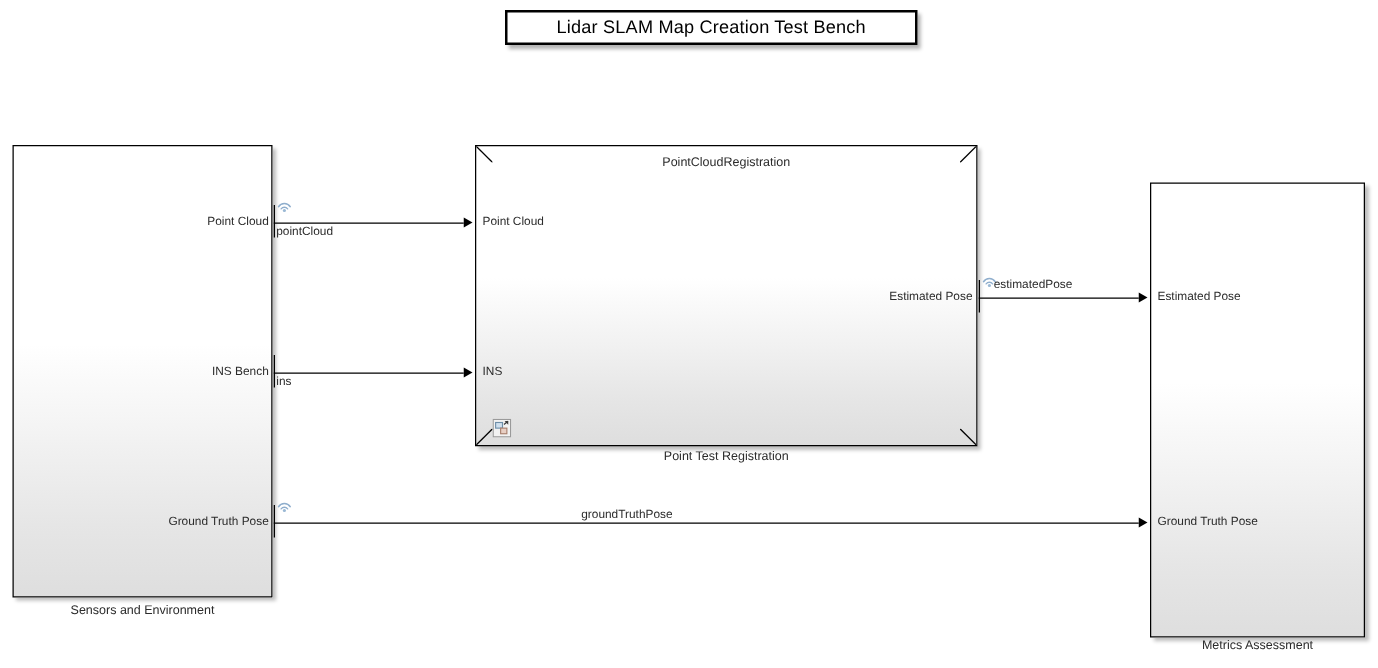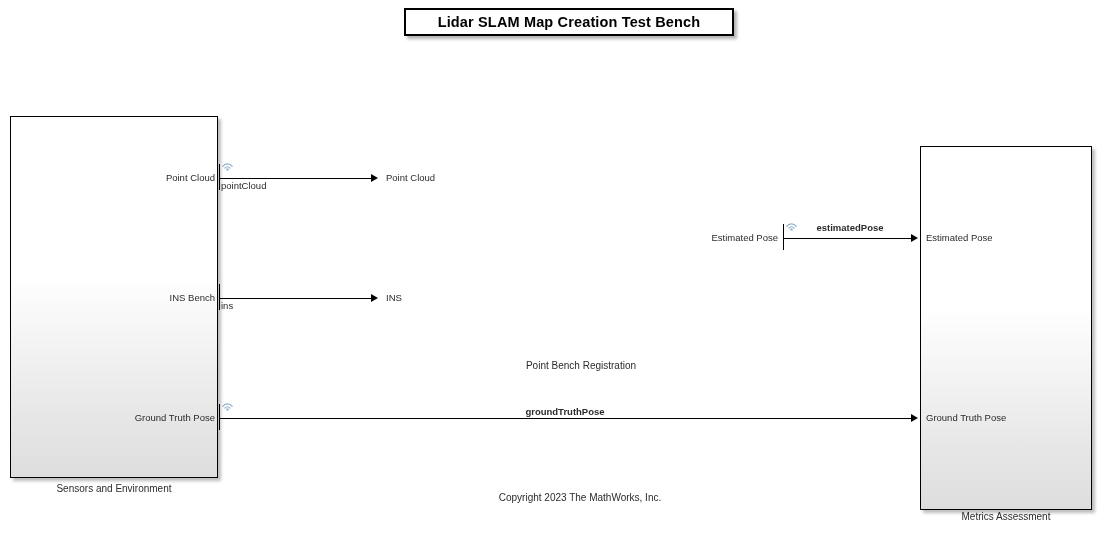--- a/index.html
+++ b/index.html
@@ -31,21 +31,21 @@
     border: 2px solid #000000;
     background: #ffffff;
     box-shadow: 3px 3px 3px rgba(0,0,0,0.30);
     display: flex;
     align-items: center;
     justify-content: center;
     box-sizing: border-box;
   }
   .title-banner-text {
     font-size: 14.5px;
-    font-weight: bold;
+    font-weight: normal;
     letter-spacing: 0.15px;
     white-space: nowrap;
   }
 
   
   .block {
     position: absolute;
     box-sizing: border-box;
     border: 1.6px solid #000000;
     background: linear-gradient(to bottom, #ffffff 0%, #ffffff 44%, #f4f4f4 62%, #e6e6e6 84%, #dedede 100%);
@@ -130,21 +130,21 @@
   }
 
   
   .signal-label {
     position: absolute;
     font-size: 9.5px;
     color: #2b2b2b;
     white-space: nowrap;
     line-height: 1;
   }
-  .signal-label.centered { text-align: center; font-weight: bold; }
+  .signal-label.centered { text-align: left; }
 
   
   .radiate-icon {
     position: absolute;
     width: 13px;
     height: 13px;
     pointer-events: none;
   }
 
   
@@ -174,27 +174,45 @@
 
   <div class="block" style="left:10px; top:116px; width:208px; height:362px;">
   </div>
 
   <div class="port-label out" style="left:60px; top:173px; width:155px;">Point Cloud</div>
   <div class="port-label out" style="left:60px; top:293px; width:155px;">INS Bench</div>
   <div class="port-label out" style="left:60px; top:413px; width:155px;">Ground Truth Pose</div>
 
   <div class="block-caption" style="left:10px; top:483px; width:208px;">Sensors and Environment</div>
 
+  <div class="block" style="left:380px; top:116px; width:402px; height:241px;">
+    <div class="corner tl"></div>
+    <div class="corner tr"></div>
+    <div class="corner bl"></div>
+    <div class="corner br"></div>
+
+    <div class="block-header">PointCloudRegistration</div>
+
+    <div class="ref-badge" style="left:13px; bottom:6px;">
+      <svg width="15" height="15" viewBox="0 0 15 15" aria-hidden="true">
+        <rect x="0.5" y="0.5" width="14" height="14" fill="#f2f2f2" stroke="#9a9a9a" stroke-width="1"></rect>
+        <rect x="2.5" y="3" width="5.5" height="4.5" fill="#cfe0ef" stroke="#6d8ea8" stroke-width="0.9"></rect>
+        <rect x="6.5" y="7.5" width="5" height="4.5" fill="#e8cfc4" stroke="#a87f6d" stroke-width="0.9"></rect>
+        <path d="M9.2 4.6 L12.3 2.0" stroke="#3a3a3a" stroke-width="1"></path>
+        <path d="M12.6 1.7 l0 3.0 l-2.9 -3.0 z" fill="#3a3a3a"></path>
+      </svg>
+    </div>
+  </div>
 
   <div class="port-label in" style="left:386px; top:173px;">Point Cloud</div>
   <div class="port-label in" style="left:386px; top:293px;">INS</div>
 
   <div class="port-label out" style="left:620px; top:233px; width:158px;">Estimated Pose</div>
 
-  <div class="block-caption" style="left:380px; top:360px; width:402px;">Point Bench Registration</div>
+  <div class="block-caption" style="left:380px; top:360px; width:402px;">Point Test Registration</div>
 
   <div class="block" style="left:920px; top:146px; width:172px; height:364px;">
   </div>
 
   <div class="port-label in" style="left:926px; top:233px;">Estimated Pose</div>
   <div class="port-label in" style="left:926px; top:413px;">Ground Truth Pose</div>
 
   <div class="block-caption" style="left:920px; top:511px; width:172px;text-align:center;">Metrics Assessment</div>
 
   <div class="port-stub" style="left:219px; top:164px; height:26px;"></div>
@@ -231,15 +249,14 @@
   <div class="arrow" style="left:911px; top:234px;"></div>
   <div class="radiate-icon" style="left:785px; top:217px;">
     <svg width="13" height="13" viewBox="0 0 13 13" aria-hidden="true">
       <path d="M1.8 8.4 A5.6 5.6 0 0 1 11.2 8.4" fill="none" stroke="#8faecd" stroke-width="1.15" stroke-linecap="round"></path>
       <path d="M3.9 10.1 A3.2 3.2 0 0 1 9.1 10.1" fill="none" stroke="#8faecd" stroke-width="1.1" stroke-linecap="round"></path>
       <circle cx="6.5" cy="11.4" r="1.25" fill="#9ab8d4"></circle>
     </svg>
   </div>
   <div class="signal-label centered" style="left:795px; top:223px; width:110px;">estimatedPose</div>
 
-  <div class="copyright" style="left:430px; top:492px; width:300px;">Copyright 2023 The MathWorks, Inc.</div>
 
 </div>
 
 </body></html>

